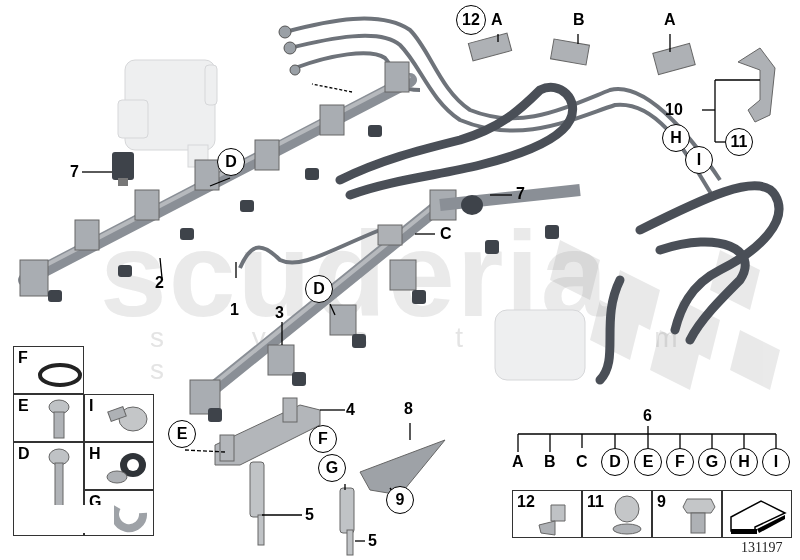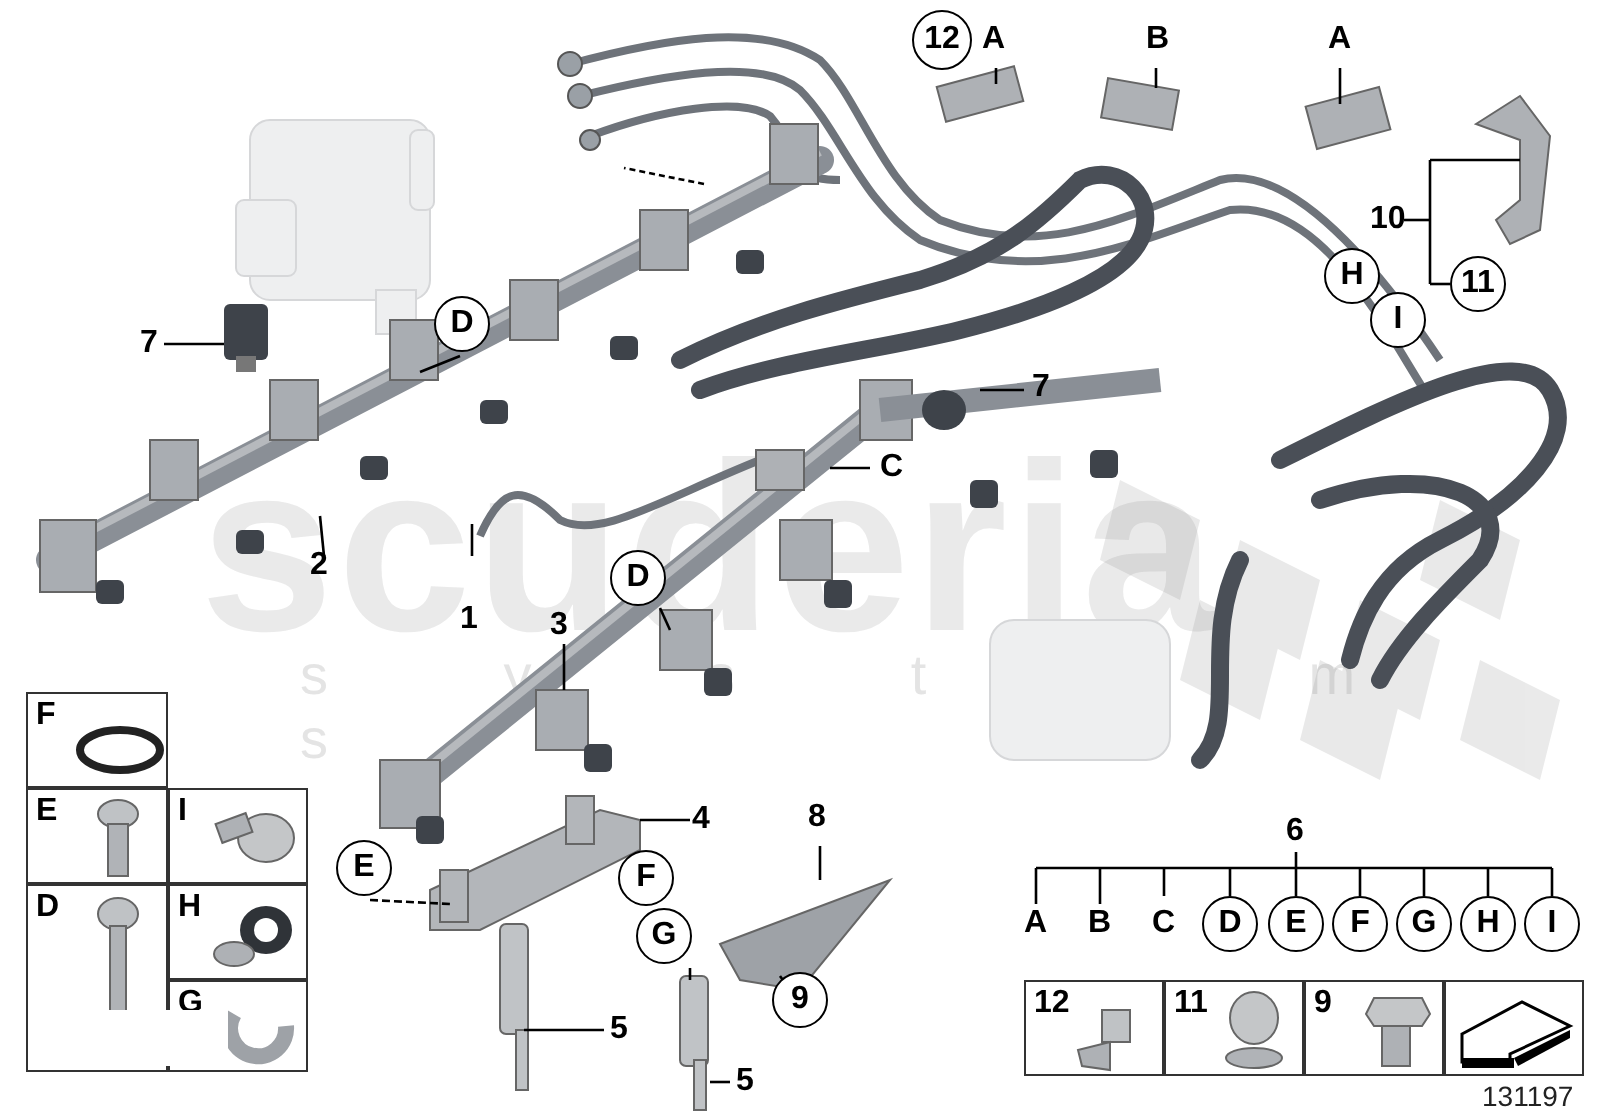--- a/index.html
+++ b/index.html
@@ -5,21 +5,21 @@
   * { box-sizing: border-box; margin: 0; padding: 0; }
   html, body { width: 800px; height: 560px; background: #ffffff; overflow: hidden; }
   body { position: relative; font-family: "Liberation Sans", sans-serif; color: #000; }
   .canvas { position: absolute; left: 0; top: 0; width: 800px; height: 560px; }
   .lbl { position: absolute; font-family: "Liberation Sans", sans-serif; font-weight: bold; font-size: 16px; line-height: 16px; color: #000; }
   .circ { position: absolute; width: 28px; height: 28px; border: 1.5px solid #000; border-radius: 50%; background: #fff;
           display: flex; align-items: center; justify-content: center; font-weight: bold; font-size: 16px; font-family: "Liberation Sans", sans-serif; }
   .watermark { position: absolute; color: #d9d9d9; font-family: "Liberation Sans", sans-serif; font-weight: bold; }
   .box { position: absolute; border: 1px solid #333; background: transparent; }
   .box .bl { position: absolute; left: 4px; top: 2px; font-weight: bold; font-size: 16px; font-family: "Liberation Sans", sans-serif; }
-  .refno { position: absolute; font-size: 14px; color: #222; font-family: Liberation Sans, sans-serif; }
+  .refno { position: absolute; font-size: 14px; color: #222; font-family: Liberation Serif, serif; }
 </style>
 </head>
 <body>
 
 <div class="canvas">
 
   <div class="watermark" style="left:100px; top:205px; font-size:120px; letter-spacing:2px; opacity:0.55;">scuderia</div>
   <div class="watermark" style="left:150px; top:322px; font-size:28px; letter-spacing:40px; opacity:0.7; font-weight:normal;">s y s t e m s</div>
 
   <svg width="800" height="560" style="position:absolute;left:0;top:0;">
@@ -180,21 +180,21 @@
       <line x1="712" y1="434" x2="712" y2="448"></line>
       <line x1="744" y1="434" x2="744" y2="448"></line>
       <line x1="776" y1="434" x2="776" y2="448"></line>
     </g>
   </svg>
 
   <div class="circ" style="left:456px; top:5px; width:30px; height:30px;">12</div>
   <div class="lbl" style="left:491px; top:12px;">A</div>
   <div class="lbl" style="left:573px; top:12px;">B</div>
   <div class="lbl" style="left:664px; top:12px;">A</div>
-  <div class="lbl" style="left:685px; top:102px;text-align:center;">10</div>
+  <div class="lbl" style="left:665px; top:102px;text-align:center;">10</div>
   <div class="circ" style="left:725px; top:128px;">11</div>
   <div class="circ" style="left:662px; top:124px;">H</div>
   <div class="circ" style="left:685px; top:146px;">I</div>
   <div class="lbl" style="left:70px; top:164px;">7</div>
   <div class="circ" style="left:217px; top:148px;">D</div>
   <div class="lbl" style="left:516px; top:186px;">7</div>
   <div class="lbl" style="left:440px; top:226px;">C</div>
   <div class="lbl" style="left:155px; top:275px;">2</div>
   <div class="lbl" style="left:230px; top:302px;">1</div>
   <div class="circ" style="left:305px; top:275px;">D</div>

